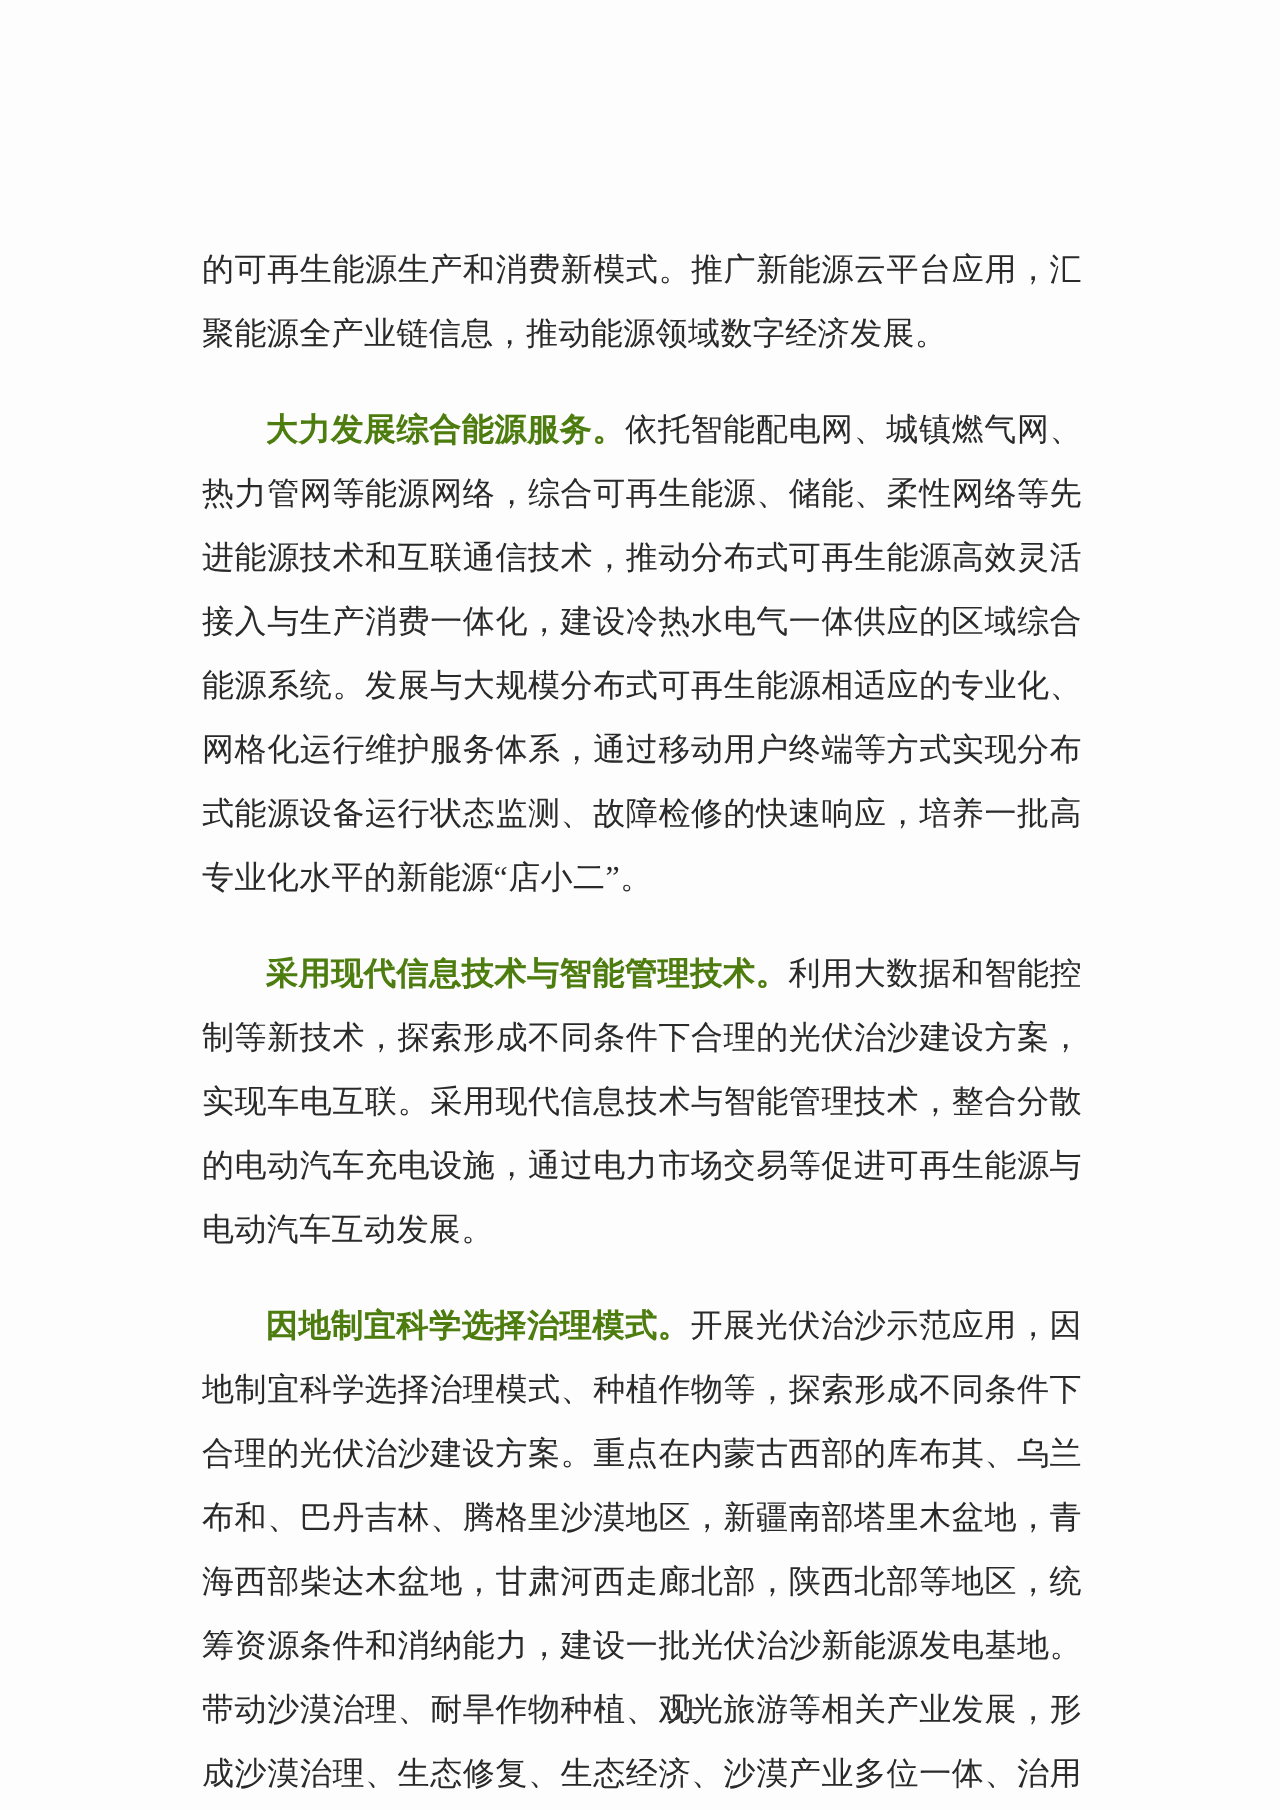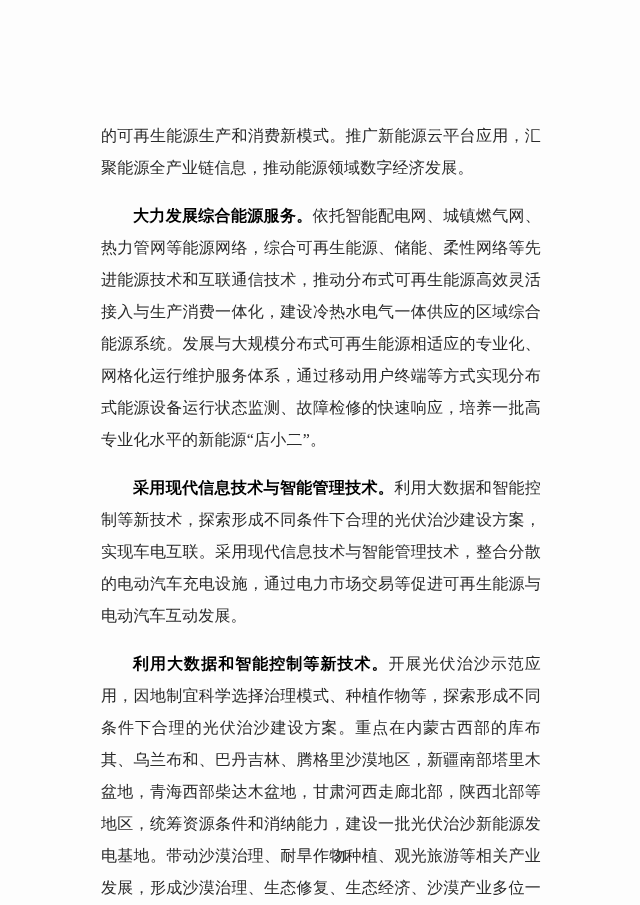--- a/index.html
+++ b/index.html
@@ -33,21 +33,21 @@
     text-align: justify;
     color: #2a2a2a;
     letter-spacing: 0.2px;
     word-break: break-all;
   }
   p.para.indent {
     text-indent: 2em;
   }
   p.para b.lead {
     font-weight: bold;
-    color: #000000;
+    color: #4d7c0f;
   }
   .page-number {
     position: absolute;
     top: 846px;
     left: 85px;
     width: 512px;
     text-align: center;
     font-size: 16px;
     line-height: 20px;
     color: #3a3a3a;
@@ -58,18 +58,18 @@
 
 <div class="page">
   <div class="content">
 
     <p class="para"><span>的可再生能源生产和消费新模式。推广新能源云平台应用，汇聚能源全产业链信息，推动能源领域数字经济发展。</span></p>
 
     <p class="para indent"><b class="lead">大力发展综合能源服务。</b><span>依托智能配电网、城镇燃气网、热力管网等能源网络，综合可再生能源、储能、柔性网络等先进能源技术和互联通信技术，推动分布式可再生能源高效灵活接入与生产消费一体化，建设冷热水电气一体供应的区域综合能源系统。发展与大规模分布式可再生能源相适应的专业化、网格化运行维护服务体系，通过移动用户终端等方式实现分布式能源设备运行状态监测、故障检修的快速响应，培养一批高专业化水平的新能源“店小二”。</span></p>
 
     <p class="para indent"><b class="lead">采用现代信息技术与智能管理技术。</b><span>利用大数据和智能控制等新技术，探索形成不同条件下合理的光伏治沙建设方案，实现车电互联。采用现代信息技术与智能管理技术，整合分散的电动汽车充电设施，通过电力市场交易等促进可再生能源与电动汽车互动发展。</span></p>
 
-    <p class="para indent"><b class="lead">利用大数据和智能控制等新技术。</b><span>开展光伏治沙示范应用，因地制宜科学选择治理模式、种植作物等，探索形成不同条件下合理的光伏治沙建设方案。重点在内蒙古西部的库布其、乌兰布和、巴丹吉林、腾格里沙漠地区，新疆南部塔里木盆地，青海西部柴达木盆地，甘肃河西走廊北部，陕西北部等地区，统筹资源条件和消纳能力，建设一批光伏治沙新能源发电基地。带动沙漠治理、耐旱作物种植、观光旅游等相关产业发展，形成沙漠治理、生态修复、生态经济、沙漠产业多位一体、治用并行、平衡发展的体系。</span></p>
+    <p class="para indent"><b class="lead">因地制宜科学选择治理模式。</b><span>开展光伏治沙示范应用，因地制宜科学选择治理模式、种植作物等，探索形成不同条件下合理的光伏治沙建设方案。重点在内蒙古西部的库布其、乌兰布和、巴丹吉林、腾格里沙漠地区，新疆南部塔里木盆地，青海西部柴达木盆地，甘肃河西走廊北部，陕西北部等地区，统筹资源条件和消纳能力，建设一批光伏治沙新能源发电基地。带动沙漠治理、耐旱作物种植、观光旅游等相关产业发展，形成沙漠治理、生态修复、生态经济、沙漠产业多位一体、治用并行、平衡发展的体系。</span></p>
 
   </div>
 
   <div class="page-number">31</div>
 </div>
 
 </body></html>

